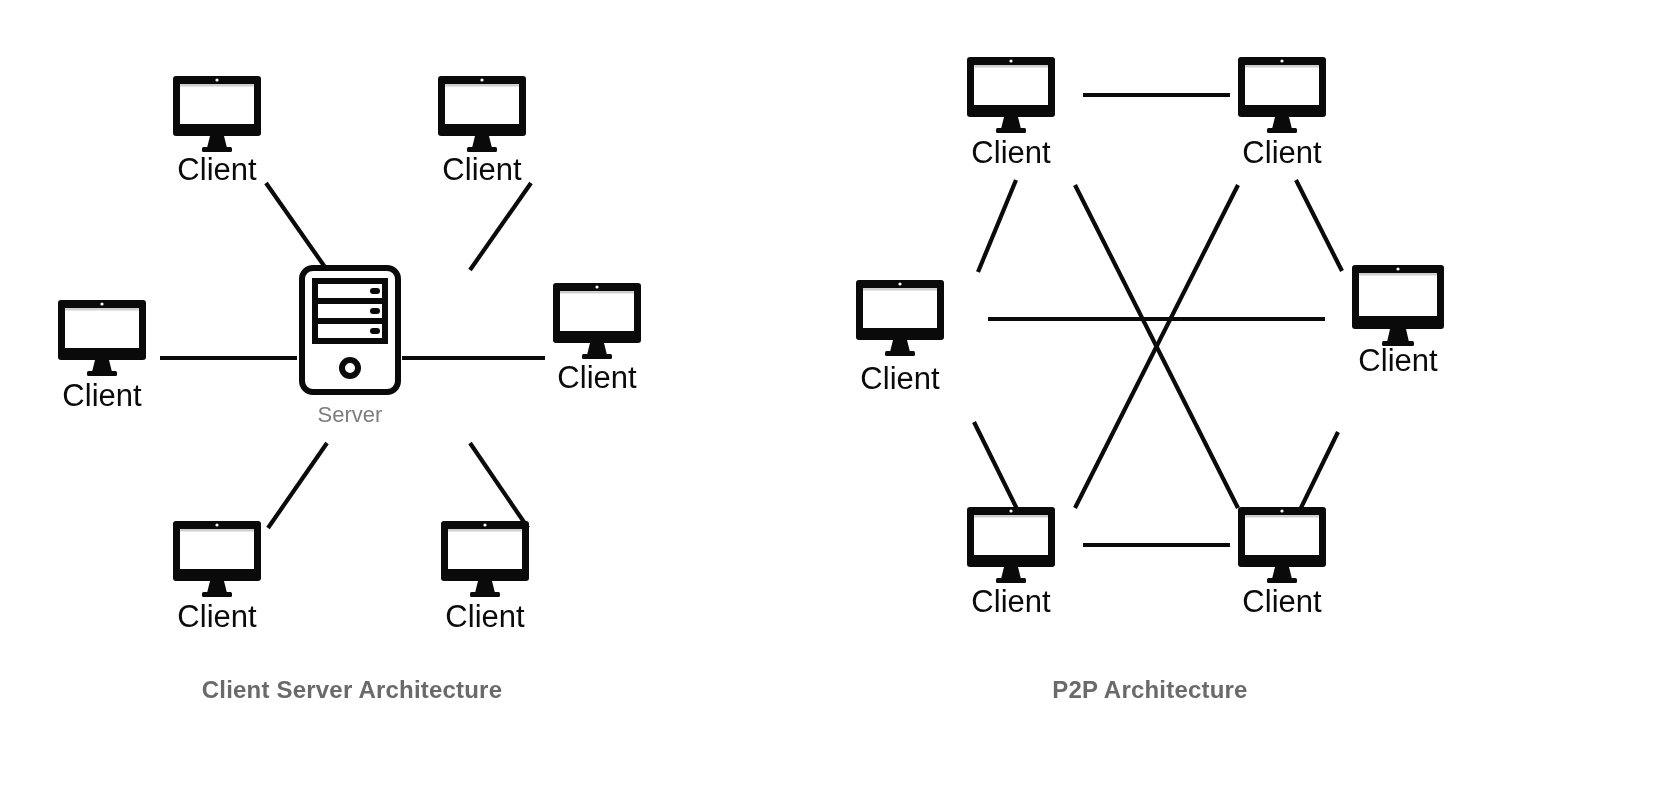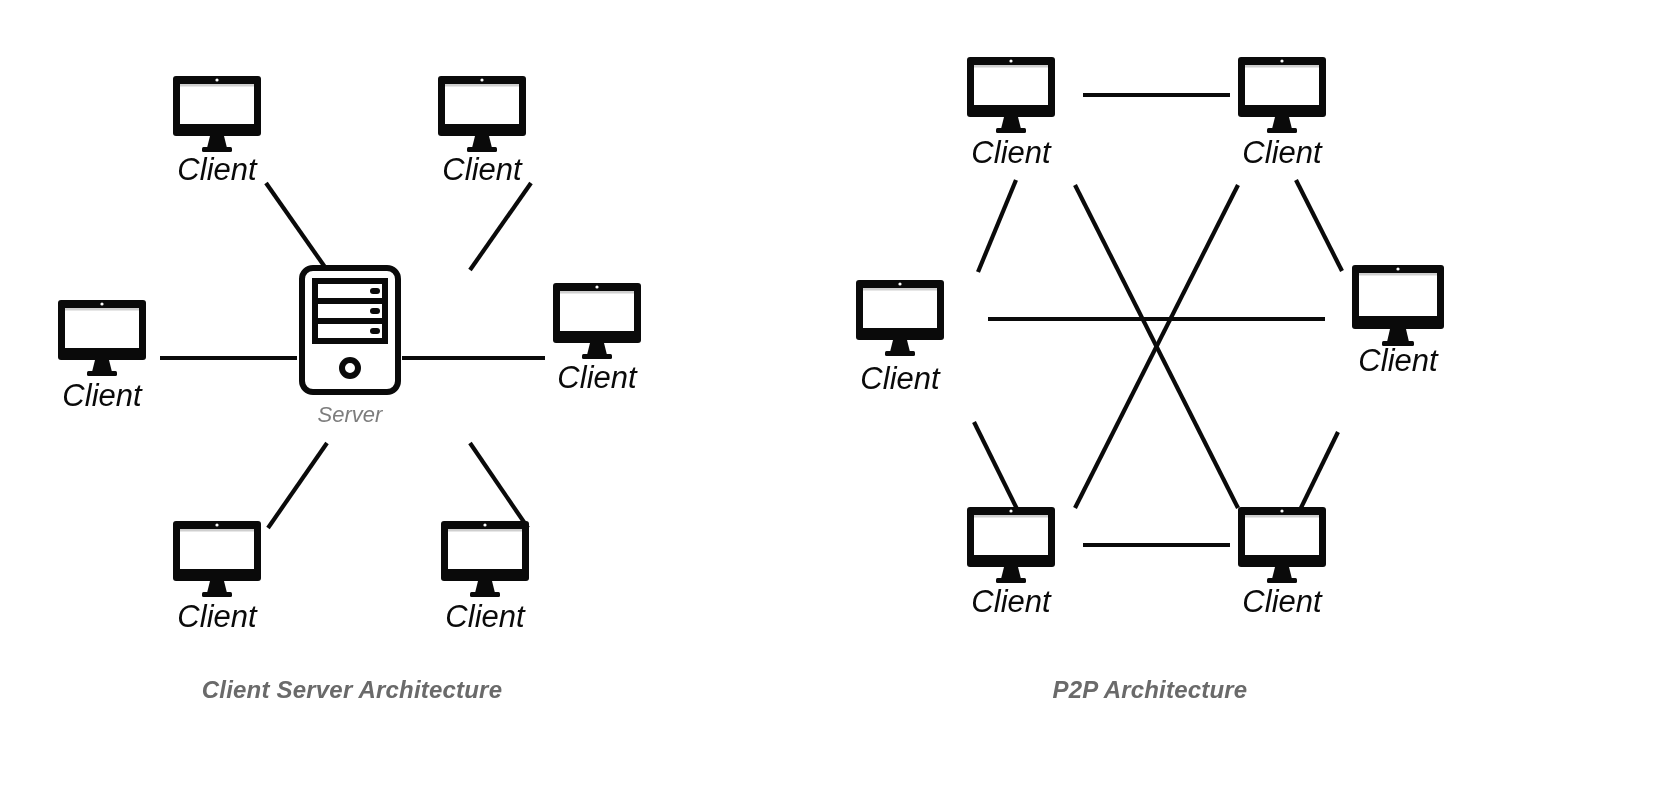--- a/index.html
+++ b/index.html
@@ -19,21 +19,20 @@
     position: relative;
     width: 1676px;
     height: 788px;
     background: #ffffff;
   }
   .panel {
     position: absolute;
     top: 0;
     height: 788px;
     width: 838px;
-    font-style: italic;
   }
   #panel-client-server { left: 0; }
   #panel-p2p { left: 838px; }
 
   svg.diagram {
     display: block;
     width: 838px;
     height: 788px;
   }
   .edge {

